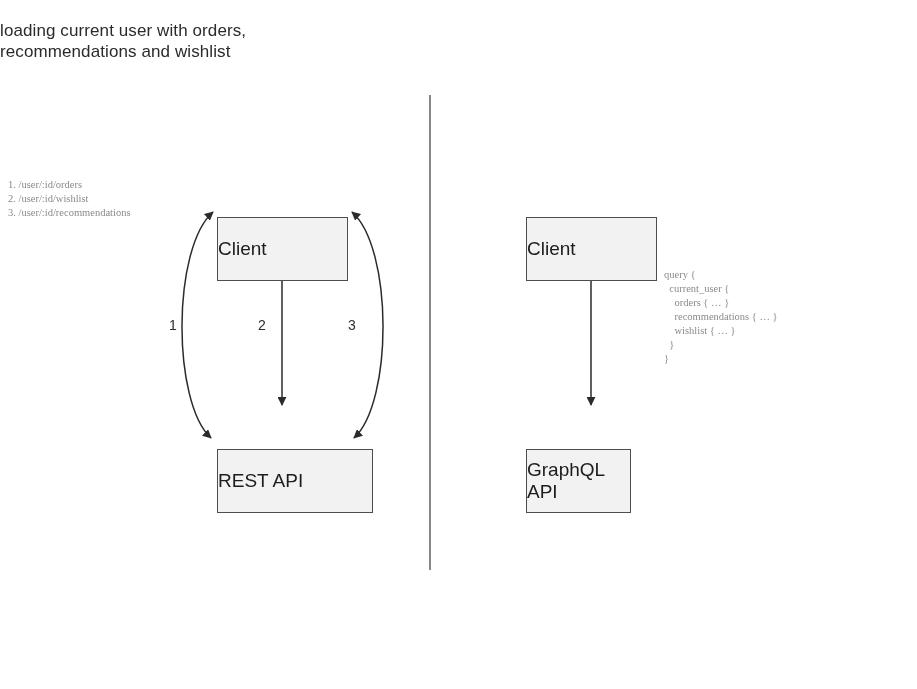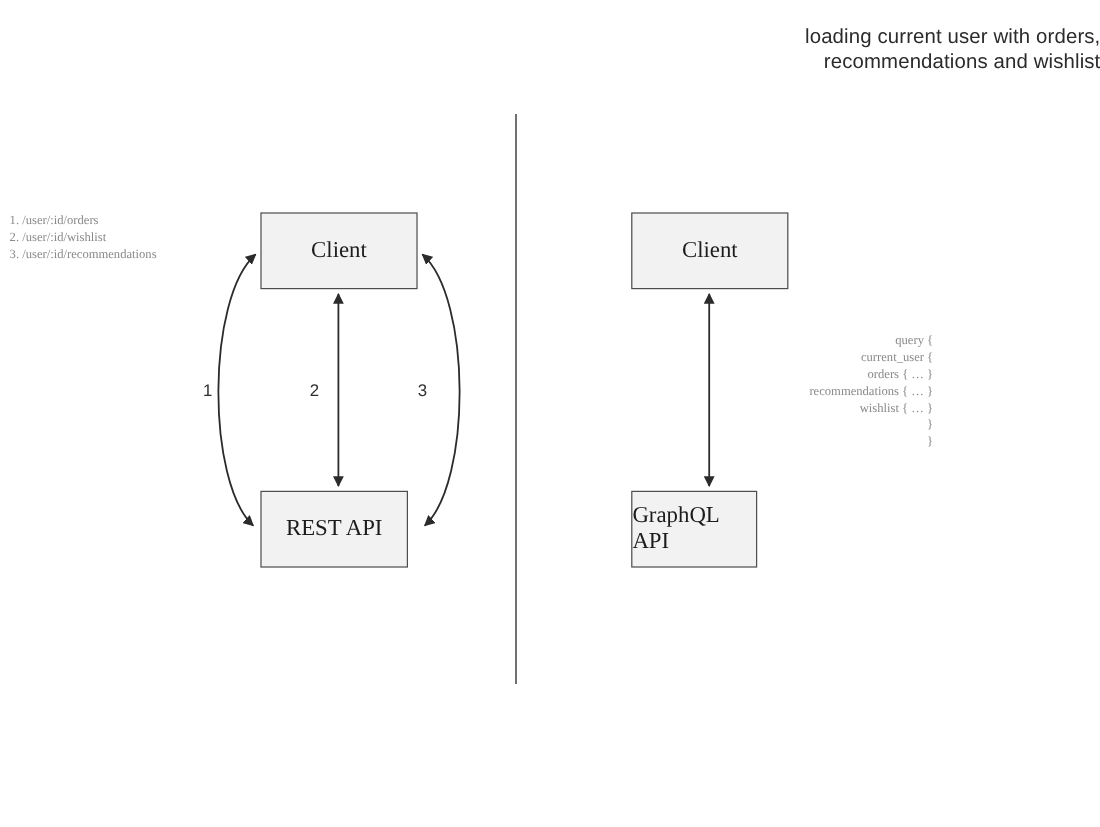--- a/index.html
+++ b/index.html
@@ -21,44 +21,44 @@
     left: 0; top: 0;
     width: 917px;
     height: 689px;
   }
 
   .title {
     position: absolute;
     left: 0;
     top: 20px;
     width: 917px;
-    text-align: right;
+    text-align: left;
     font-family: "Liberation Sans", sans-serif;
     font-size: 17px;
     line-height: 21px;
     color: #2b2b2b;
     white-space: pre-line;
     letter-spacing: 0.1px;
   }
 
   .node {
     position: absolute;
     box-sizing: border-box;
     background: #f2f2f2;
     border: 1.6px solid #4d4d4d;
     display: flex;
     align-items: center;
-    justify-content: center;
-    font-family: Liberation Serif, serif;
+    font-family: Liberation Sans, sans-serif;
     font-size: 19px;
     color: #1c1c1c;
+    margin-top: 40px;
   }
 
   #node-client-rest   { left: 217px; top: 177px; width: 131px; height: 64px; }
-  #node-rest-api      { left: 217px; top: 409px; width: 123px; height: 64px; }
+  #node-rest-api      { left: 217px; top: 409px; width: 156px; height: 64px; }
   #node-client-gql    { left: 526px; top: 177px; width: 131px; height: 64px; }
   #node-graphql-api   { left: 526px; top: 409px; width: 105px; height: 64px; }
 
   .edge-label {
     position: absolute;
     font-family: "Liberation Sans", sans-serif;
     font-size: 14px;
     color: #2e2e2e;
     text-align: center;
     width: 20px;
@@ -69,21 +69,21 @@
 
   .code {
     position: absolute;
     font-family: Liberation Serif, serif;
     font-size: 10.5px;
     line-height: 14px;
     color: #8a8a8a;
     white-space: pre;
   }
   #rest-endpoints { left: 8px;   top: 178px; }
-  #graphql-query  { left: 664px; top: 278px; text-align: right; }
+  #graphql-query  { left: 664px; top: 268px; }
 </style>
 </head>
 <body>
 
 <div id="canvas-root">
 
   <div class="title">loading current user with orders,
 recommendations and wishlist</div>
 
   <svg id="canvas" xmlns="http://www.w3.org/2000/svg">

